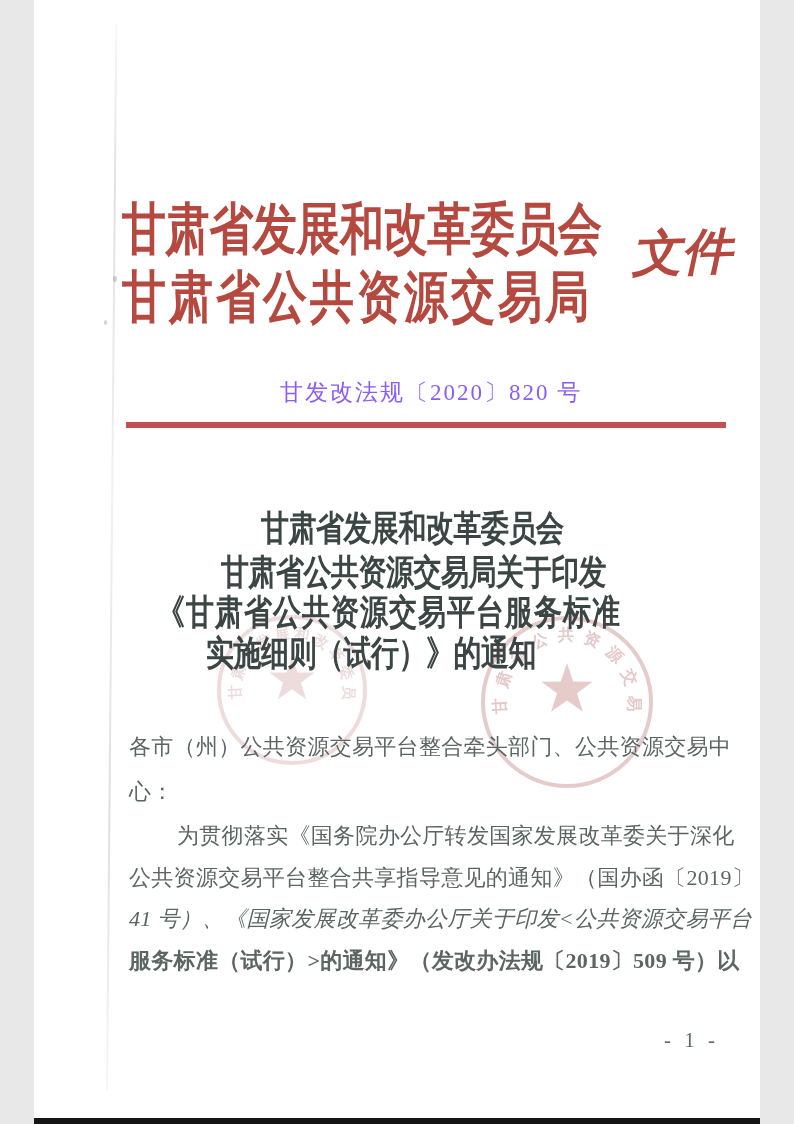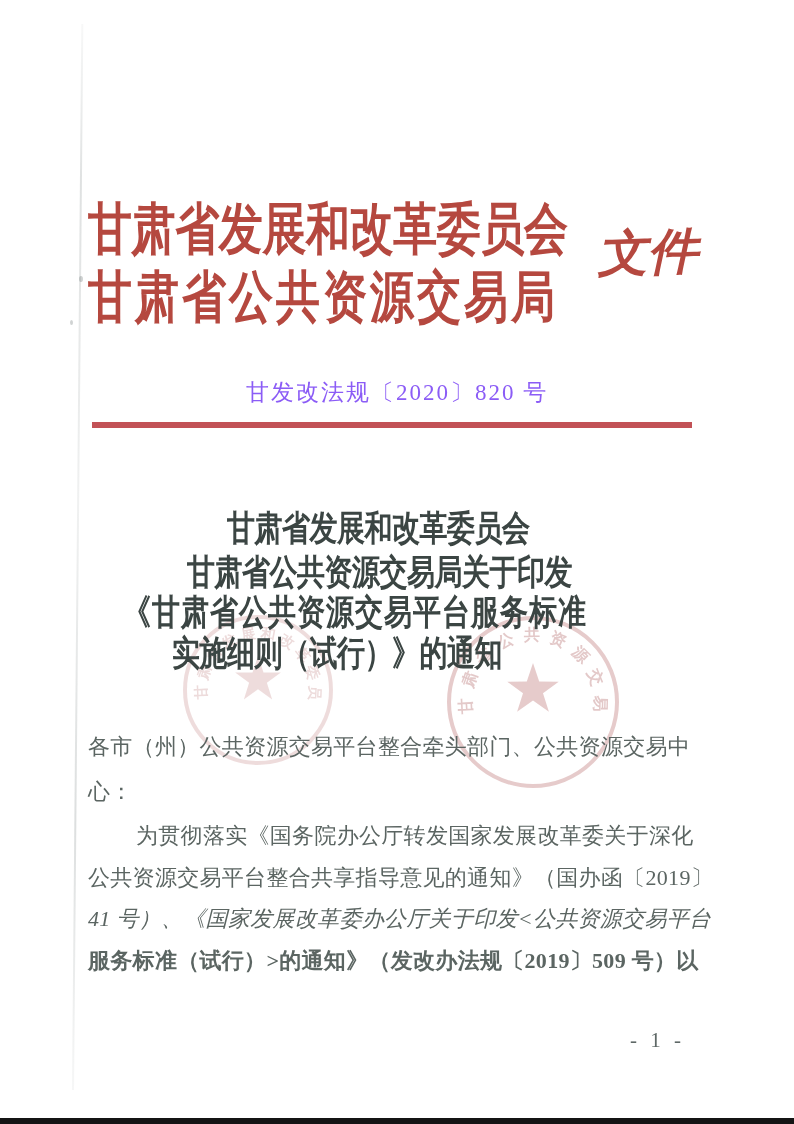--- a/index.html
+++ b/index.html
@@ -1,18 +1,18 @@
 <!DOCTYPE html>
 <html><head>
 <meta charset="utf-8">
 <style>
   html,body{margin:0;padding:0;background:#e8e8e8;}
   .page{
     position:relative;
-    width:794px;height:1124px;
+    width:726px;height:1124px;
     margin:0 auto;
     background:#ffffff;
     overflow:hidden;
     font-family:"Liberation Serif","DejaVu Serif",serif;
   }
   
   .streak{
     position:absolute;left:72px;top:24px;width:2px;height:1066px;
     background:linear-gradient(to bottom,
       rgba(110,120,120,.05), rgba(110,120,120,.22) 15%,
@@ -58,21 +58,21 @@
     color:#3b4543;font-weight:bold;font-size:28px;white-space:nowrap;
     letter-spacing:-0.5px;
     transform:scaleY(1.25);transform-origin:left top;
   }
   .t1{left:227px;top:505px;}
   .t2{left:187px;top:549px;}
   .t3{left:123px;top:589px;letter-spacing:1px;}
   .t4{left:172px;top:630px;}
   
   .body-line{
-    position:absolute;left:88px;z-index:2;
+    position:absolute;left:95px;z-index:2;
     color:#5b6562;font-size:22px;letter-spacing:.3px;white-space:nowrap;
   }
   .b1{top:732px;}
   .b2{top:777px;}
   .b3{top:821px;text-indent:48px;}
   .b4{top:863px;}
   .b5{top:904px;font-style:italic;}
   .b6{top:946px;font-weight:bold;}
   
   .page-num{

